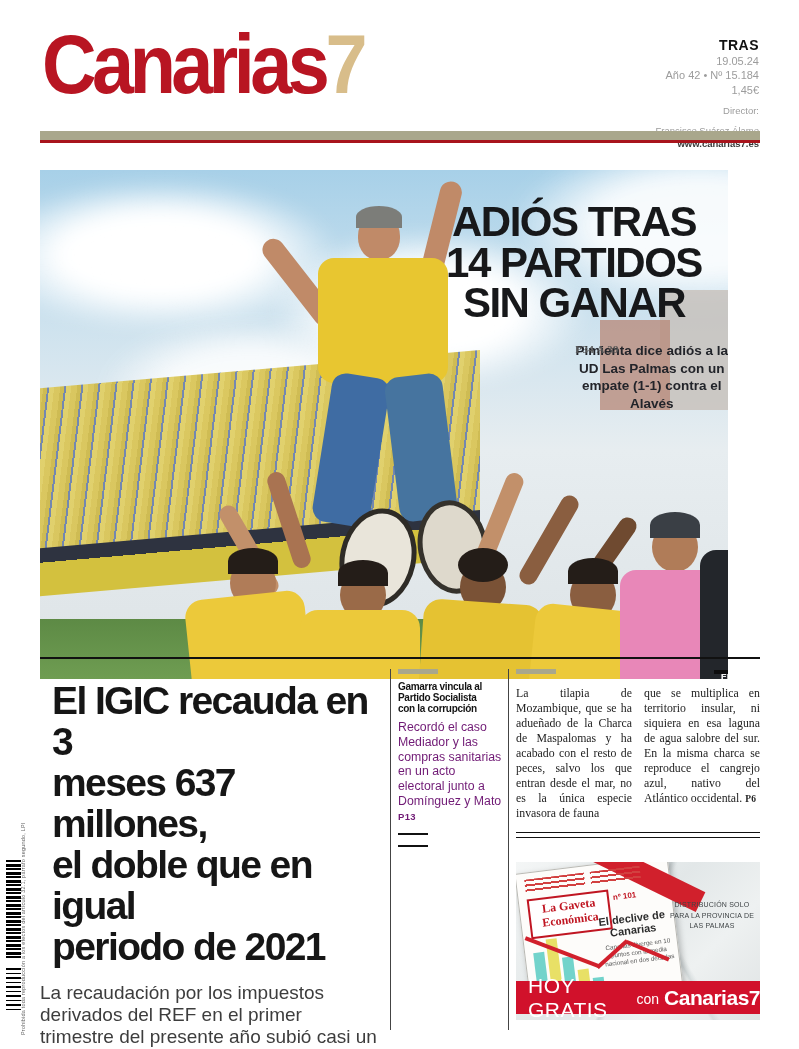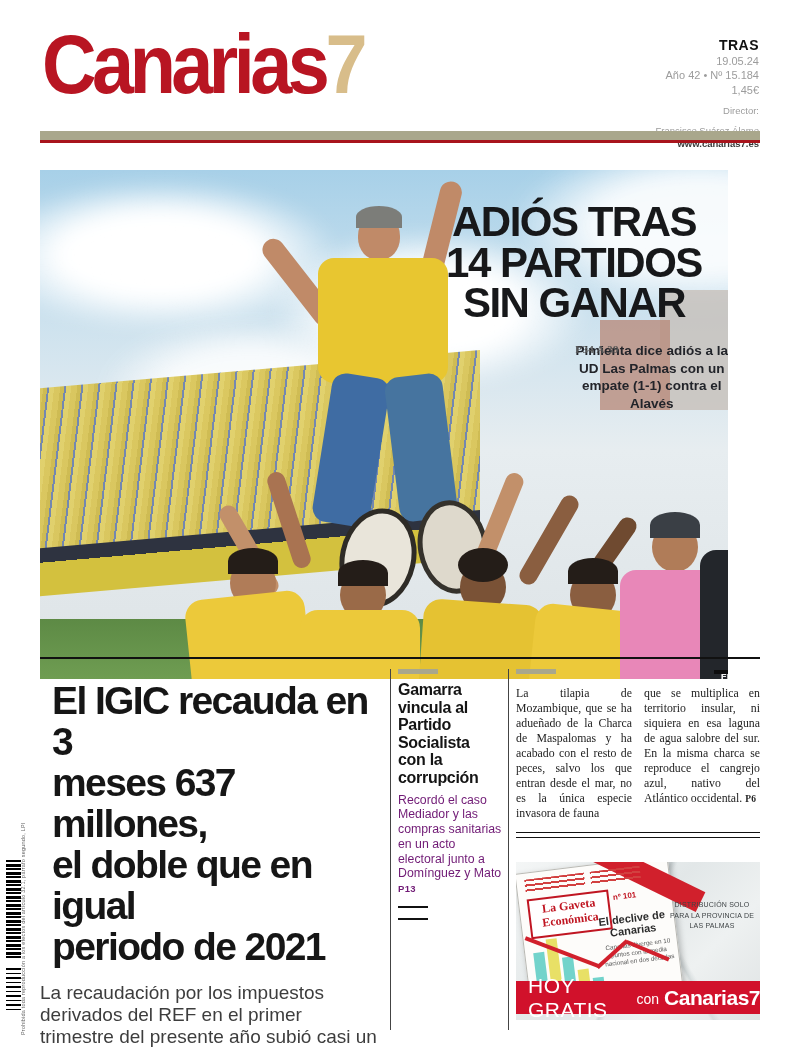--- a/index.html
+++ b/index.html
@@ -90,21 +90,21 @@
         color:#222;text-align:justify;}
   .pgref{font-weight:bold;font-size:9.5px;letter-spacing:.3px;}
 
   
   .vr1{position:absolute;left:390px;top:669px;width:1px;height:361px;background:#444;}
   .vr2{position:absolute;left:508px;top:669px;width:1px;height:361px;background:#444;}
 
   
   .briefs{position:absolute;left:398px;top:669px;width:104px;}
   .tick{width:40px;height:5px;background:#a9a78c;margin-bottom:7px;}
-  .briefs h2{margin:0;font-size:16px;line-height:1.1;letter-spacing:-.3px;color:#141414;white-space:pre-line;}
+  .briefs h2{margin:0;font-size:10px;line-height:1.1;letter-spacing:-.3px;color:#141414;white-space:pre-line;}
   .briefs .bt{margin-top:6px;font-size:12.3px;line-height:1.2;color:#701a75;}
   .brule{width:30px;border-top:2px solid #111;margin:10px 0 9px;}
   .bitem{font-size:12.3px;line-height:1.2;color:#333;}
   .bitem .b{font-weight:bold;font-size:13px;color:#141414;}
 
   
   .fauna{position:absolute;left:516px;top:669px;width:244px;}
   .fauna h2{margin:0;font-size:23.5px;line-height:1.05;letter-spacing:-.8px;color:#141414;white-space:pre-line;}
   .fauna .bodyrow{margin-top:12px;gap:12px;}
   .fauna .bcol{width:116px;}

